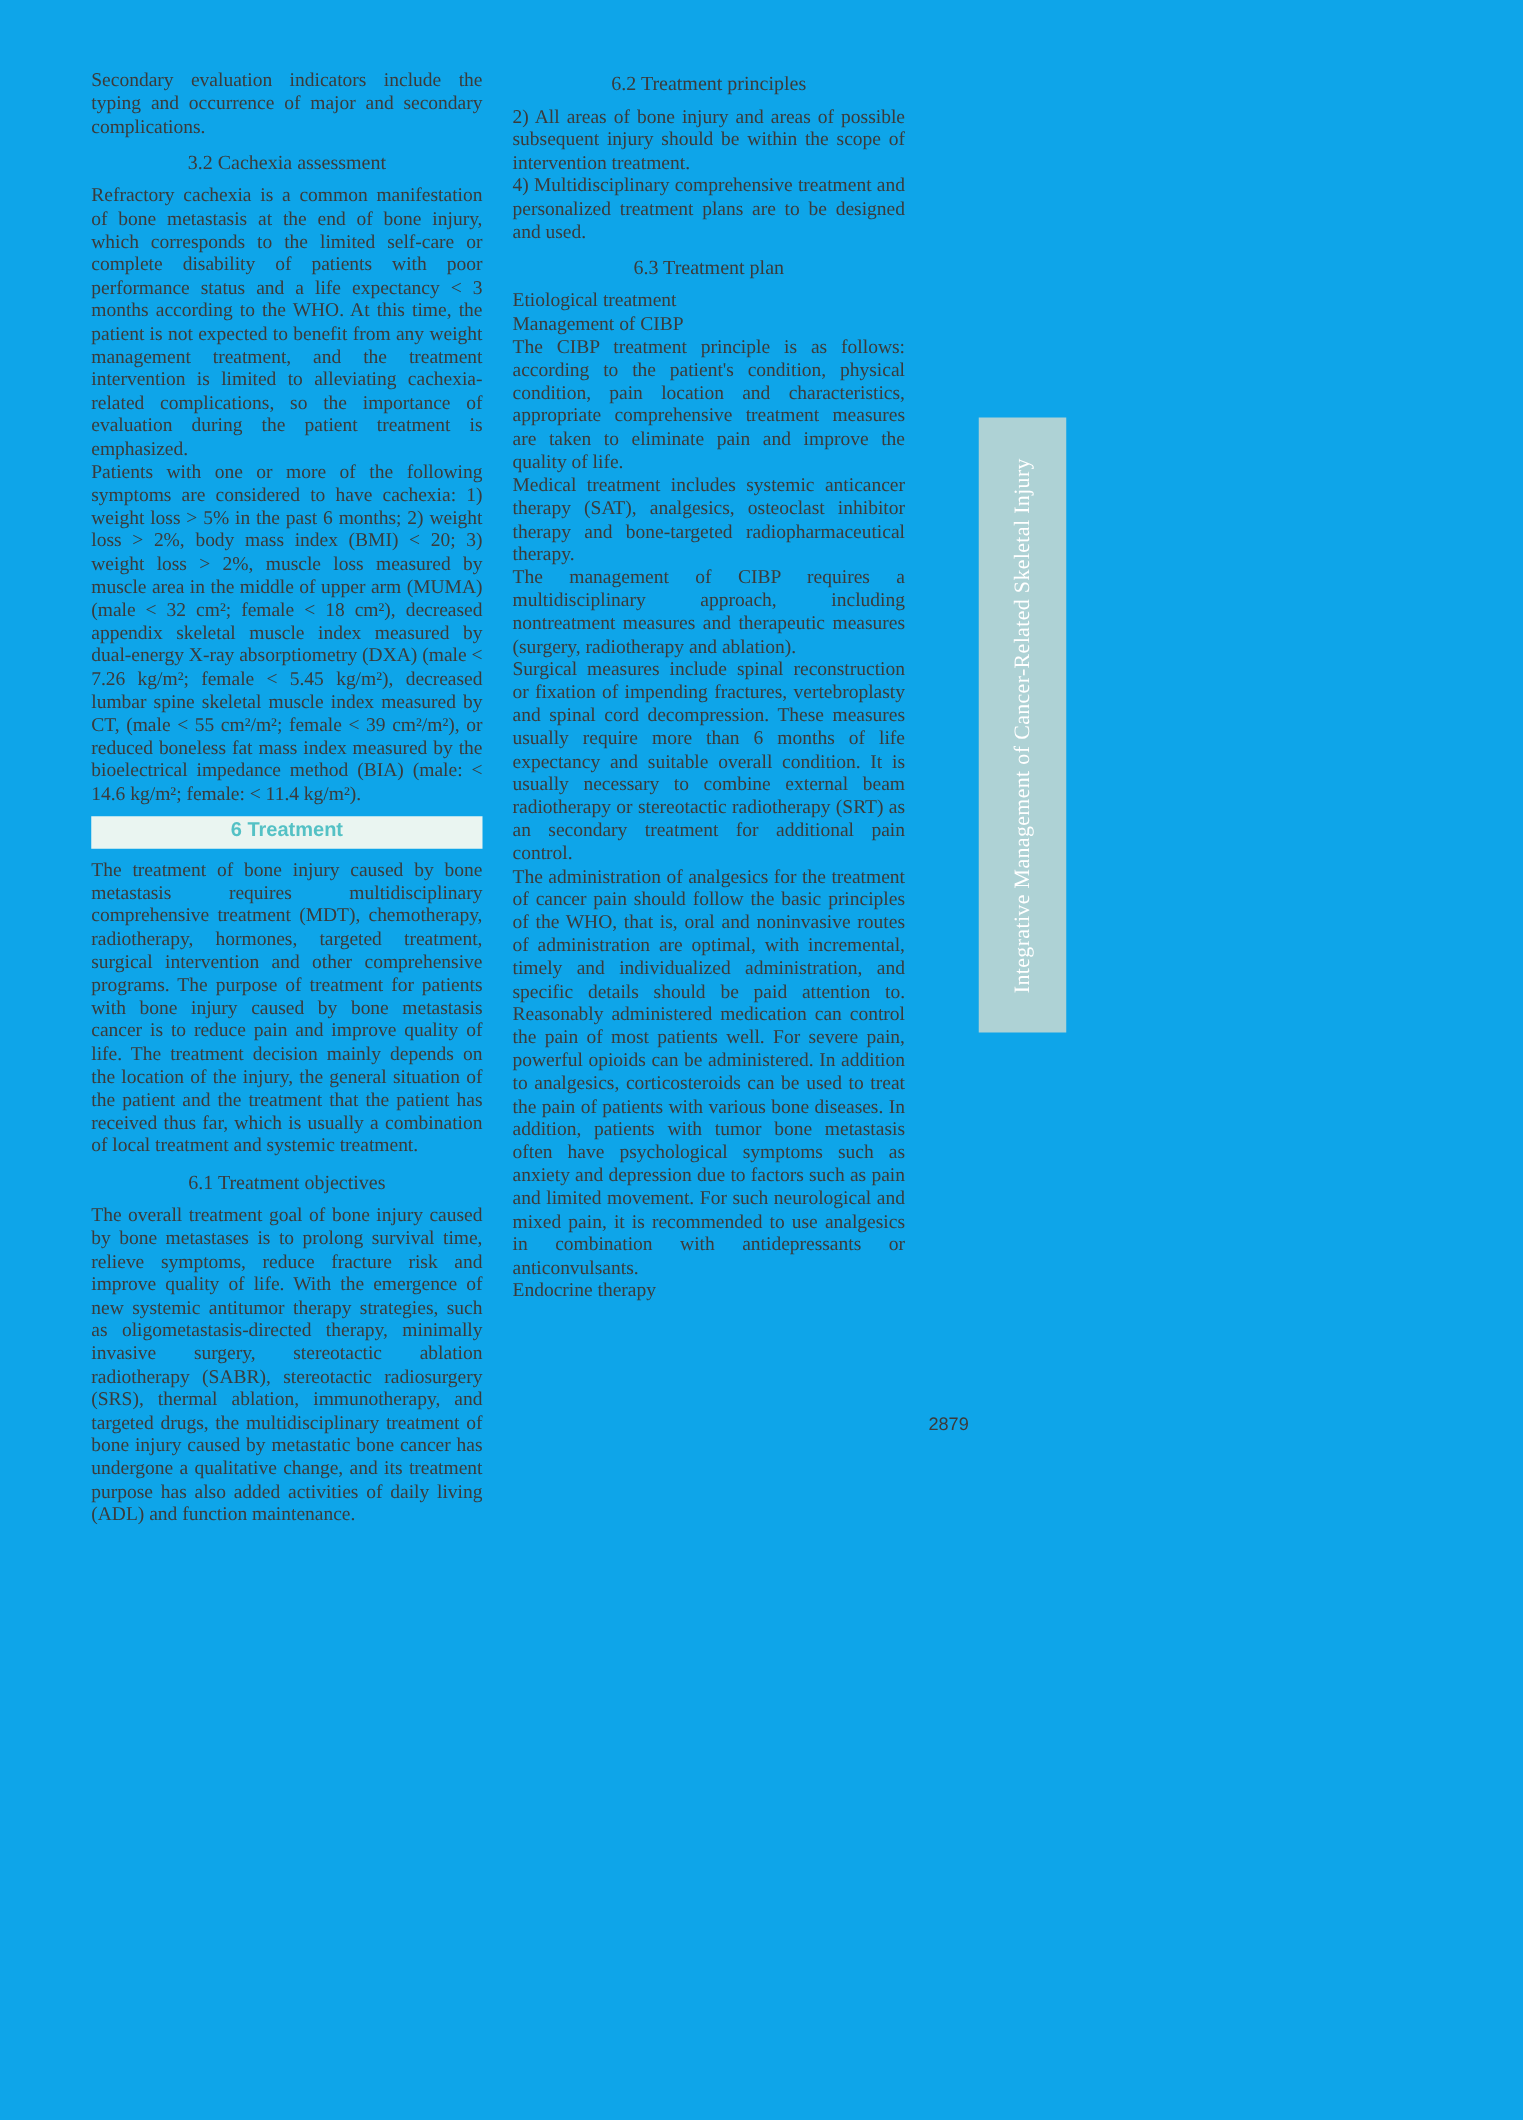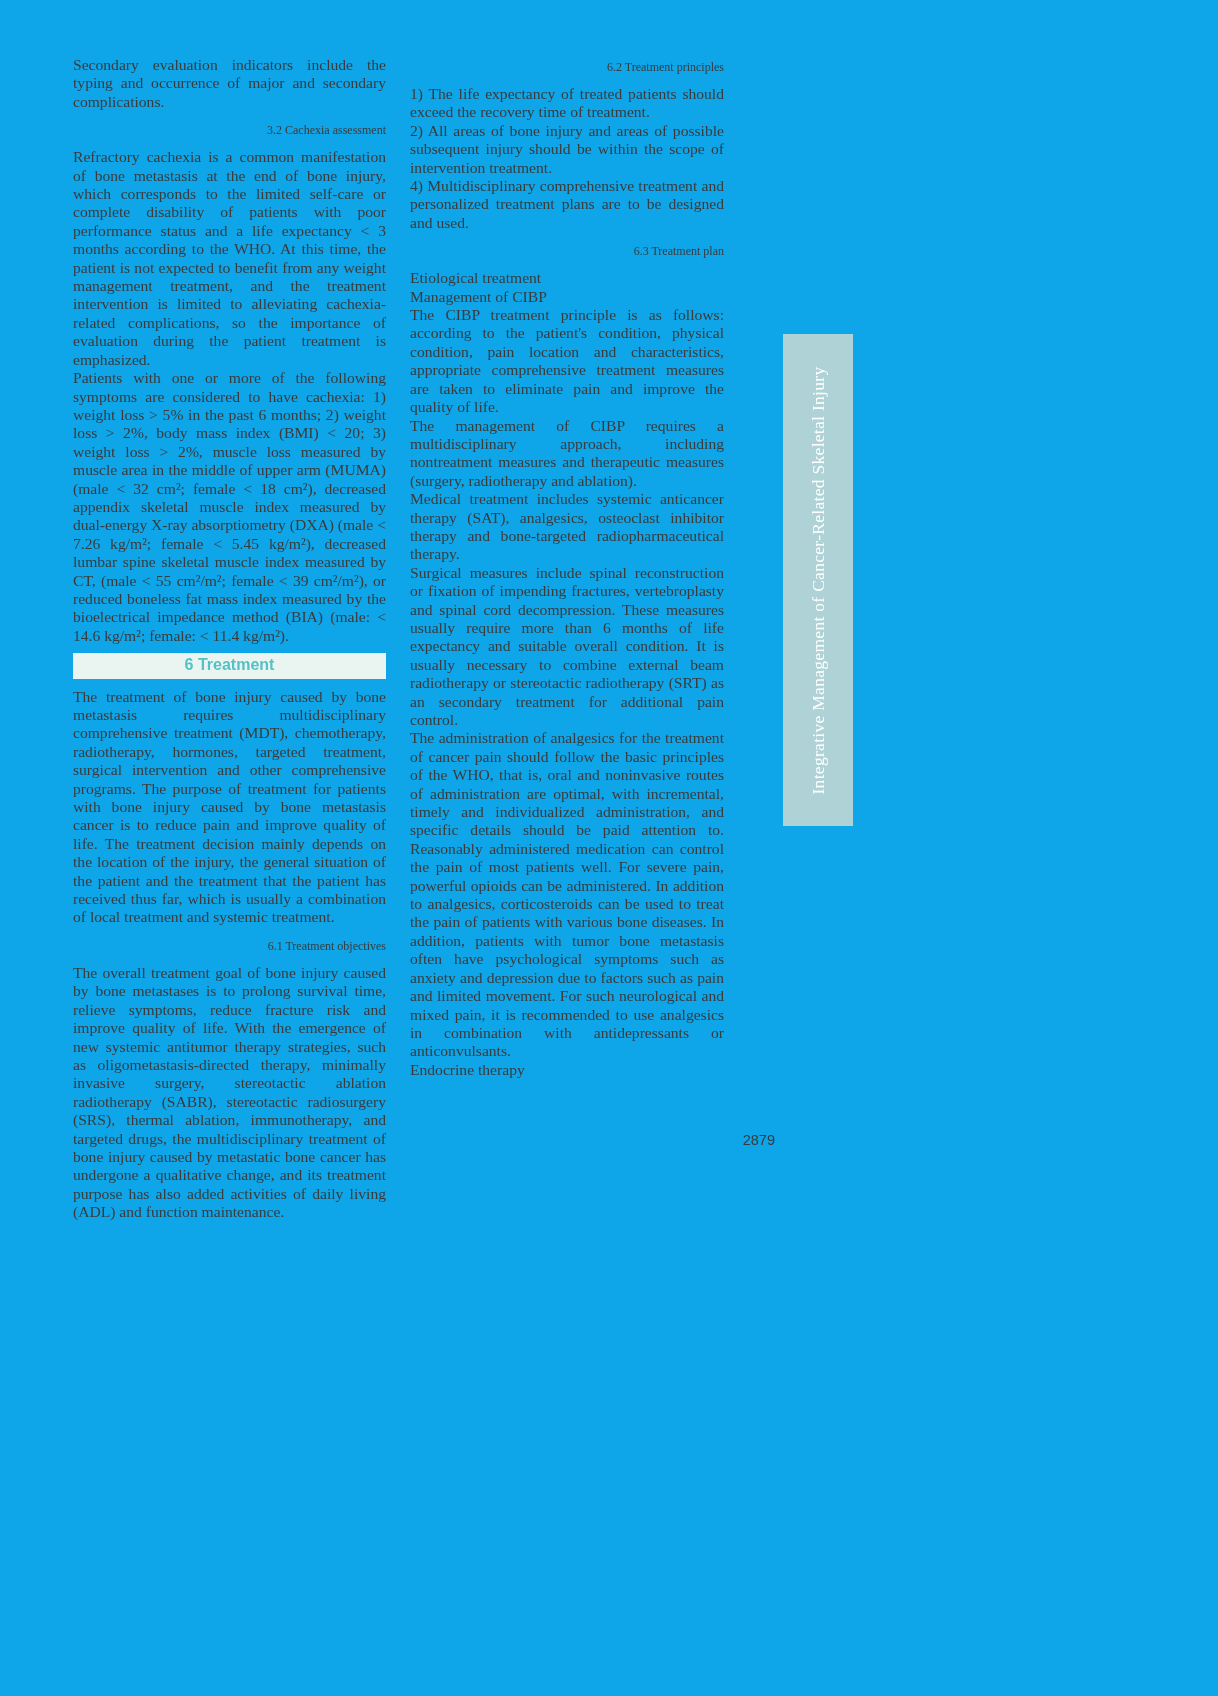--- a/index.html
+++ b/index.html
@@ -20,24 +20,24 @@
     text-align: justify;
   }
   .col-left  { left: 73px;  width: 313px; }
   .col-right { left: 410px; width: 314px; }
   .body-par {
     margin: 0;
     text-align: justify;
     text-justify: inter-word;
   }
   .subheading {
-    font-size: 12px;
+    font-size: 16px;
     font-weight: normal;
     margin: 10px 0 8px 0;
-    text-align: right;
+    text-align: center;
     line-height: 19px;
   }
   .col-right .subheading:first-child { margin-top: 2px; }
   .section-strip {
     background: #eaf5f1;
     text-align: center;
     margin: 8px 0 9px 0;
     padding: 3px 0 4px 0;
   }
   .section-strip span {
@@ -93,30 +93,29 @@
       <span>6 Treatment</span>
     </div>
     <p class="body-par">The treatment of bone injury caused by bone metastasis requires multidisciplinary comprehensive treatment (MDT), chemotherapy, radiotherapy, hormones, targeted treatment, surgical intervention and other comprehensive programs. The purpose of treatment for patients with bone injury caused by bone metastasis cancer is to reduce pain and improve quality of life. The treatment decision mainly depends on the location of the injury, the general situation of the patient and the treatment that the patient has received thus far, which is usually a combination of local treatment and systemic treatment.</p>
 
     <h3 class="subheading">6.1 Treatment objectives</h3>
     <p class="body-par">The overall treatment goal of bone injury caused by bone metastases is to prolong survival time, relieve symptoms, reduce fracture risk and improve quality of life. With the emergence of new systemic antitumor therapy strategies, such as oligometastasis-directed therapy, minimally invasive surgery, stereotactic ablation radiotherapy (SABR), stereotactic radiosurgery (SRS), thermal ablation, immunotherapy, and targeted drugs, the multidisciplinary treatment of bone injury caused by metastatic bone cancer has undergone a qualitative change, and its treatment purpose has also added activities of daily living (ADL) and function maintenance.</p>
   </div>
 
   <div class="col col-right">
     <h3 class="subheading">6.2 Treatment principles</h3>
-    <p class="body-par">1) The life expectancy of treated patients should exceed the recovery time of treatment.</p>
     <p class="body-par">2) All areas of bone injury and areas of possible subsequent injury should be within the scope of intervention treatment.</p>
     <p class="body-par">4) Multidisciplinary comprehensive treatment and personalized treatment plans are to be designed and used.</p>
 
     <h3 class="subheading">6.3 Treatment plan</h3>
     <p class="body-par">Etiological treatment</p>
     <p class="body-par">Management of CIBP</p>
     <p class="body-par">The CIBP treatment principle is as follows: according to the patient's condition, physical condition, pain location and characteristics, appropriate comprehensive treatment measures are taken to eliminate pain and improve the quality of life.</p>
+    <p class="body-par">Medical treatment includes systemic anticancer therapy (SAT), analgesics, osteoclast inhibitor therapy and bone-targeted radiopharmaceutical therapy.</p>
     <p class="body-par">The management of CIBP requires a multidisciplinary approach, including nontreatment measures and therapeutic measures (surgery, radiotherapy and ablation).</p>
-    <p class="body-par">Medical treatment includes systemic anticancer therapy (SAT), analgesics, osteoclast inhibitor therapy and bone-targeted radiopharmaceutical therapy.</p>
     <p class="body-par">Surgical measures include spinal reconstruction or fixation of impending fractures, vertebroplasty and spinal cord decompression. These measures usually require more than 6 months of life expectancy and suitable overall condition. It is usually necessary to combine external beam radiotherapy or stereotactic radiotherapy (SRT) as an secondary treatment for additional pain control.</p>
     <p class="body-par">The administration of analgesics for the treatment of cancer pain should follow the basic principles of the WHO, that is, oral and noninvasive routes of administration are optimal, with incremental, timely and individualized administration, and specific details should be paid attention to. Reasonably administered medication can control the pain of most patients well. For severe pain, powerful opioids can be administered. In addition to analgesics, corticosteroids can be used to treat the pain of patients with various bone diseases. In addition, patients with tumor bone metastasis often have psychological symptoms such as anxiety and depression due to factors such as pain and limited movement. For such neurological and mixed pain, it is recommended to use analgesics in combination with antidepressants or anticonvulsants.</p>
     <p class="body-par">Endocrine therapy</p>
   </div>
 
   <div class="sidebar-tab">
     <span class="sidebar-text">Integrative Management of Cancer-Related Skeletal Injury</span>
   </div>
 
   <div class="page-number">2879</div>

